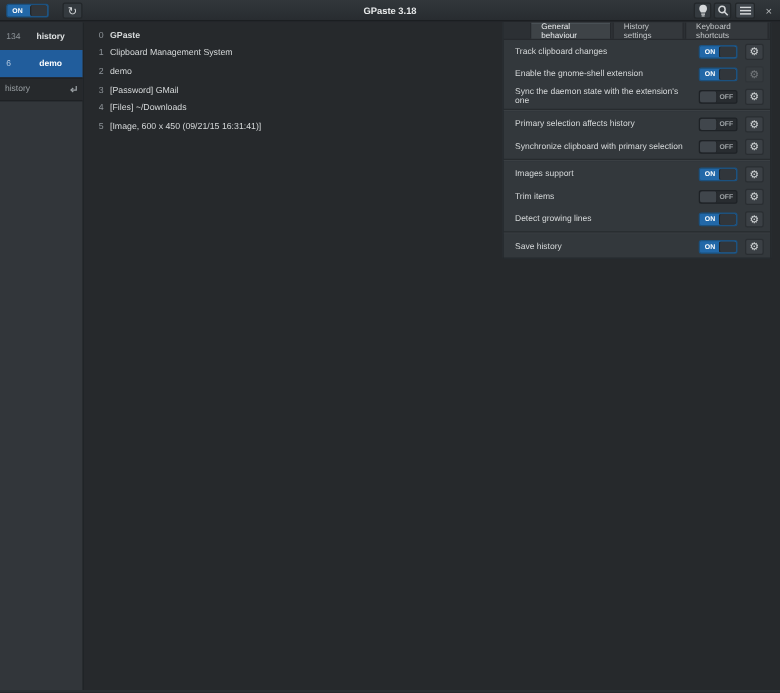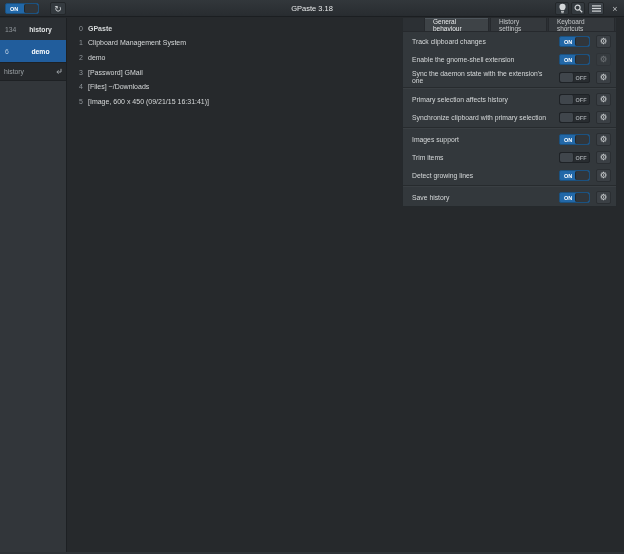--- a/index.html
+++ b/index.html
@@ -11,21 +11,21 @@
   }
   
   .headerbar {
     position:absolute; top:0; left:0; right:0; height:17px;
     background:linear-gradient(#32373b,#282c30);
     border-bottom:1px solid #1b1e21;
   }
   .hb-title {
     position:absolute; left:0; right:0; top:0; height:17px;
     text-align:center; line-height:17px;
-    font-size:7.5px; font-weight:normal; color:#e8eaeb;
+    font-size:7.5px; font-weight:bold; color:#e8eaeb;
   }
   .hb-btn {
     position:absolute; top:2px; height:13px;
     background:#343a3f; border:1px solid #23272a; border-radius:2px;
     display:flex; align-items:center; justify-content:center;
     color:#d4d7d9;
   }
   .hb-btn.active { background:#3e444a; }
   .hb-btn.flat { background:transparent; border-color:transparent; }
   .refresh-btn { left:50px; width:16px; font-size:9px; }

